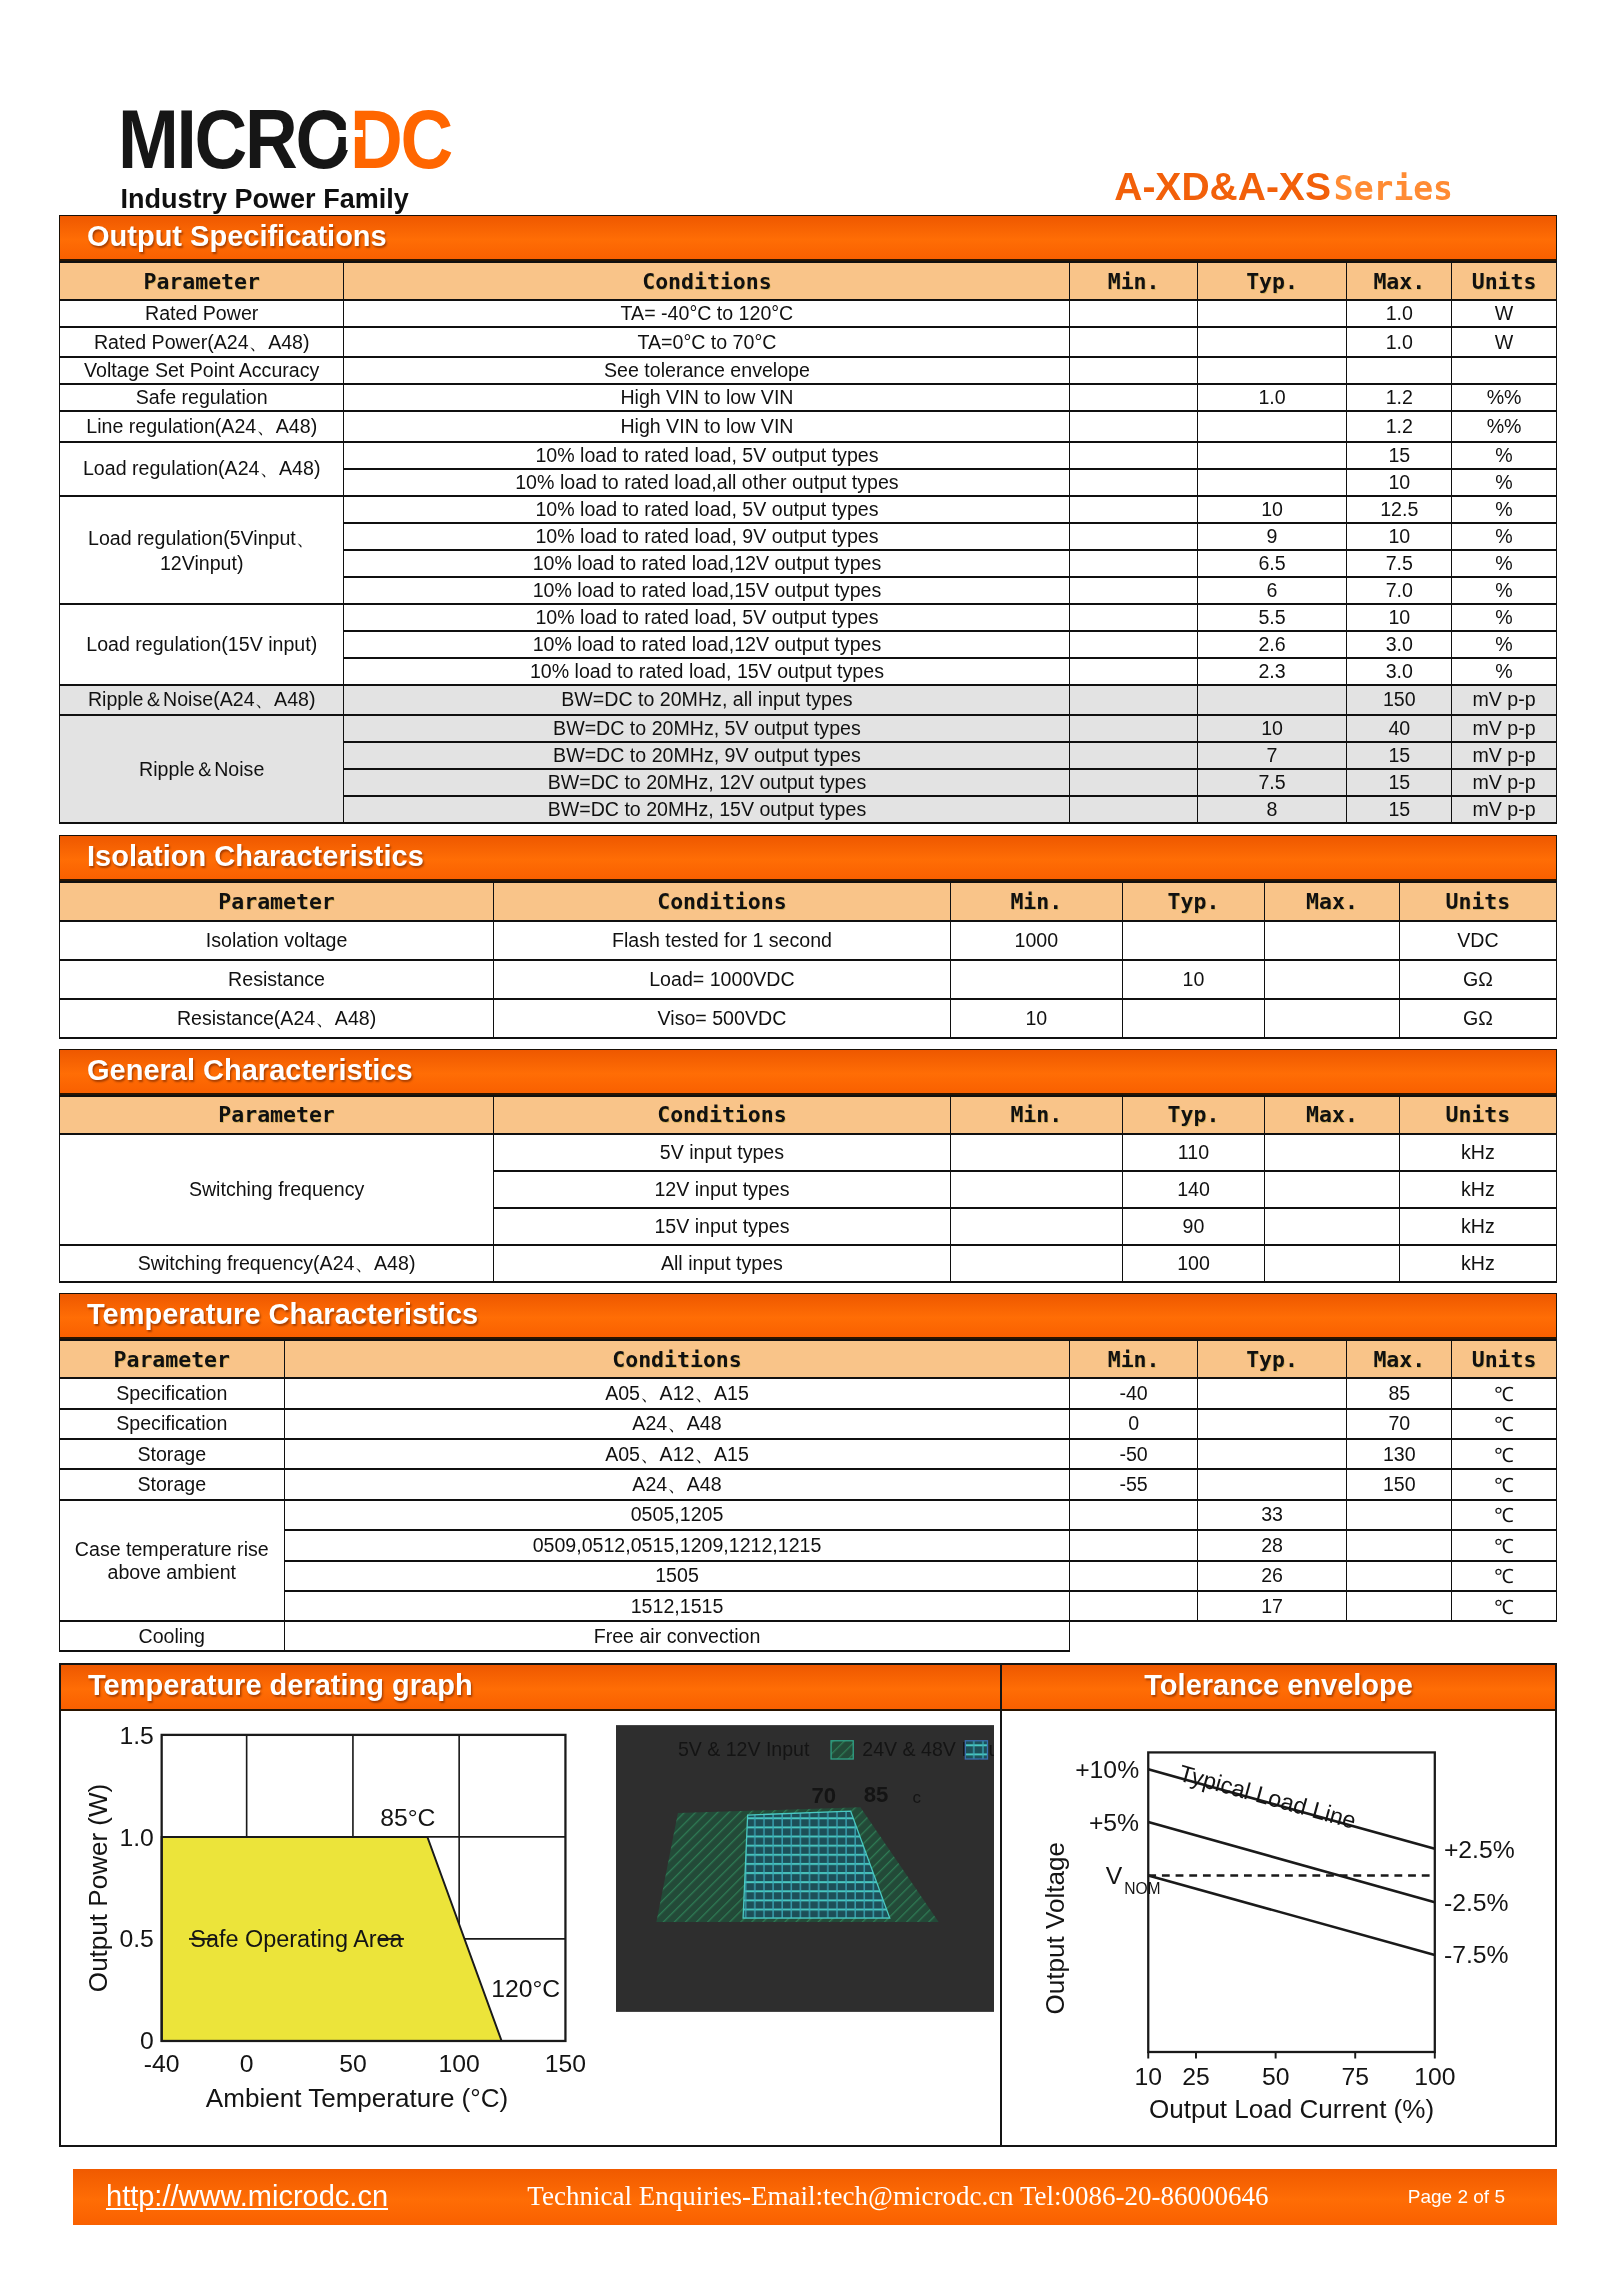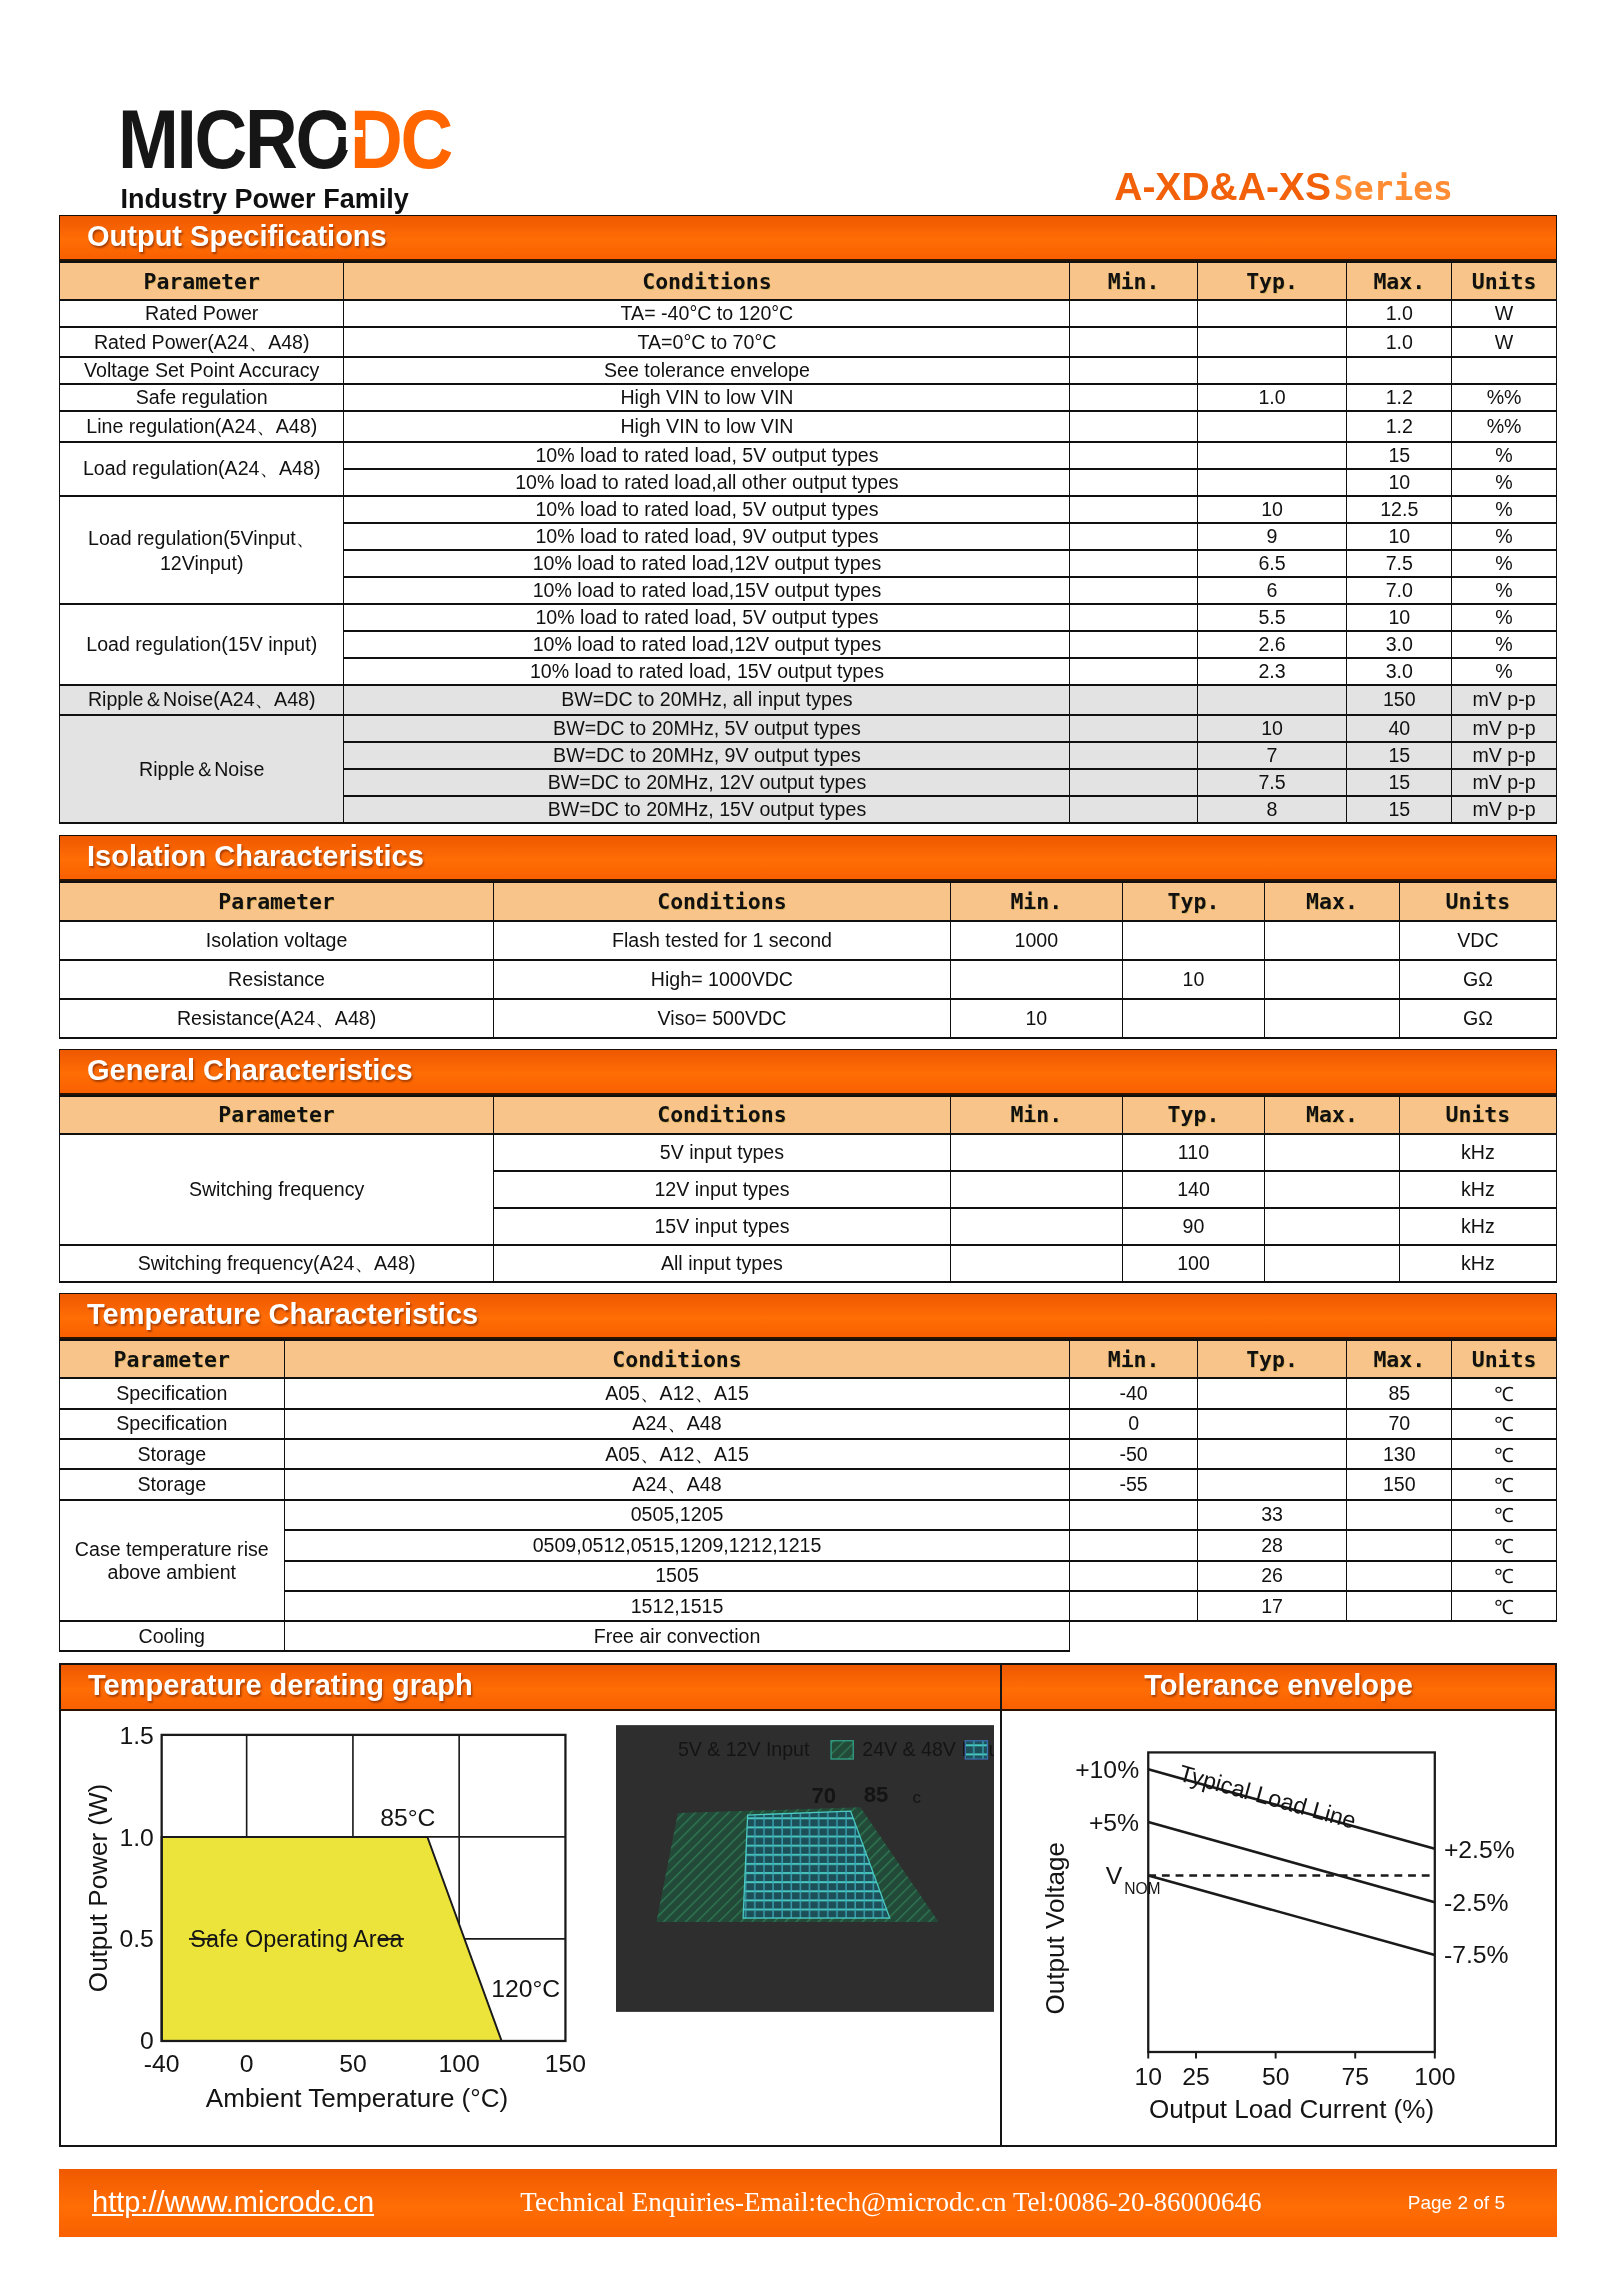--- a/index.html
+++ b/index.html
@@ -60,24 +60,24 @@
   .panel-l .bar, .panel-r .bar { border-left:none; border-right:none; border-top:none; }
   .graph-area { position:relative; height:430px; }
   .derating-svg { position:absolute; left:15.6px; top:3.9px; }
   .inset-box { position:absolute; left:555px; top:14.3px; }
   .tol-svg { position:absolute; left:15.6px; top:2.6px; }
 
   svg text { font-family:"Liberation Sans", sans-serif; fill:#141414; }
 
   
   .footer {
-    margin-top:22px; height:68px;
+    margin-top:22px; height:56px;
     background:linear-gradient(#f05a00, #ff6d05 55%, #f96000);
     display:flex; align-items:center; justify-content:space-between;
-    padding:0 52px 0 33px; color:#fff;
+    padding:0 52px 0 33px; color:#fff;margin-left:14px;
   }
   .footer .url { font-size:29px; text-decoration:underline; color:#fff; }
   .footer .mid { font-family:"Liberation Serif", serif; font-size:27px; }
   .footer .pg  { font-family:Liberation Sans, sans-serif; font-size:19px; }
 </style>
 </head>
 <body>
 
 <div class="page">
 
@@ -285,21 +285,21 @@
           <tr>
             <td class="pc">Isolation voltage</td>
             <td class="cc">Flash tested for 1 second</td>
             <td class="vc">1000</td>
             <td class="vc"></td>
             <td class="vc"></td>
             <td class="vc">VDC</td>
           </tr>
           <tr>
             <td class="pc">Resistance</td>
-            <td class="cc">High= 1000VDC</td>
+            <td class="cc">Load= 1000VDC</td>
             <td class="vc"></td>
             <td class="vc">10</td>
             <td class="vc"></td>
             <td class="vc">GΩ</td>
           </tr>
           <tr>
             <td class="pc">Resistance(A24、A48)</td>
             <td class="cc">Viso= 500VDC</td>
             <td class="vc">10</td>
             <td class="vc"></td>

